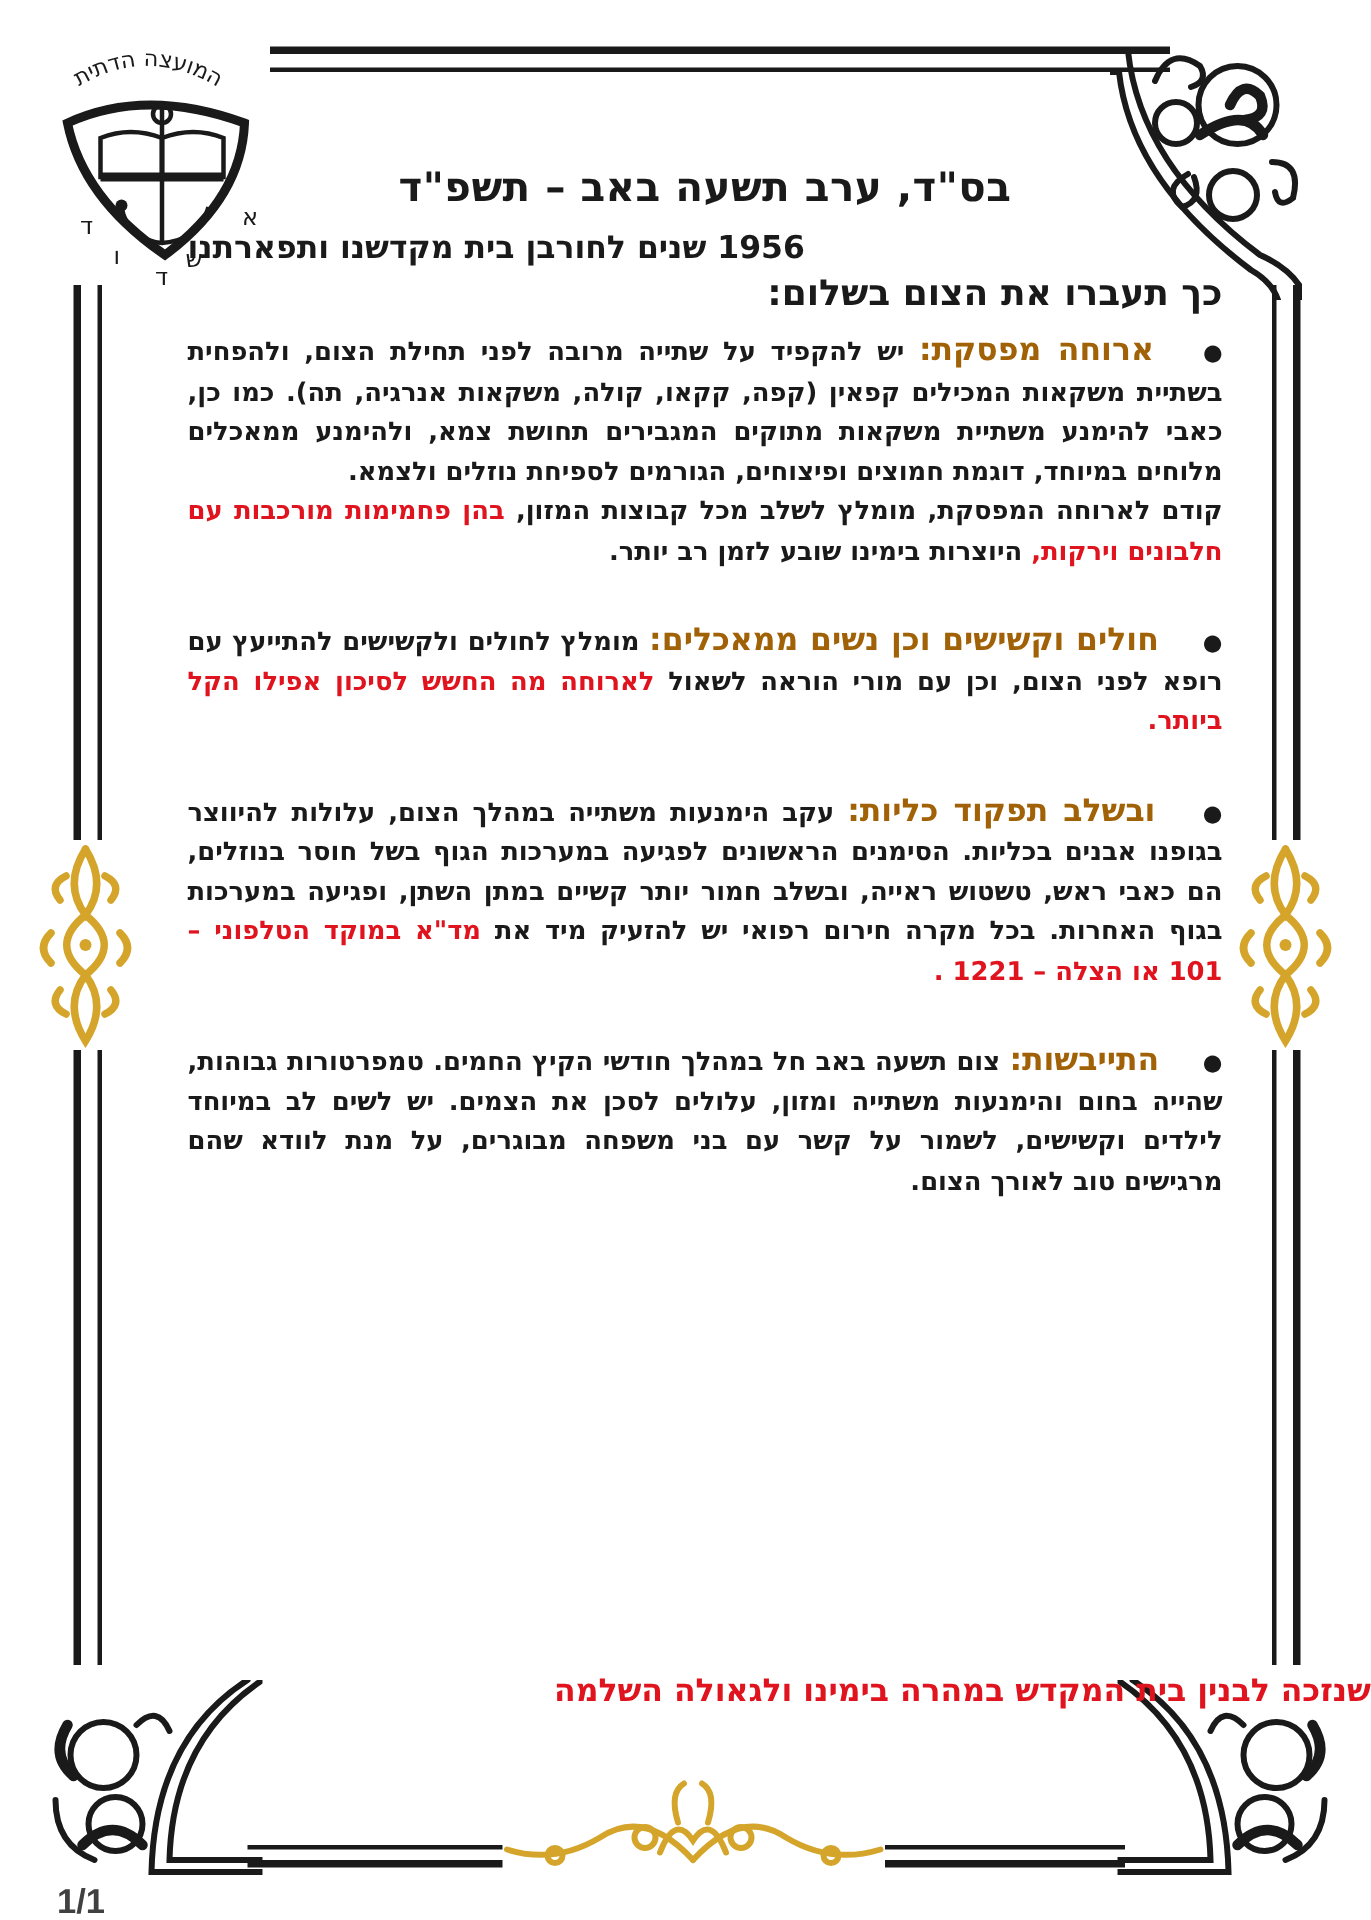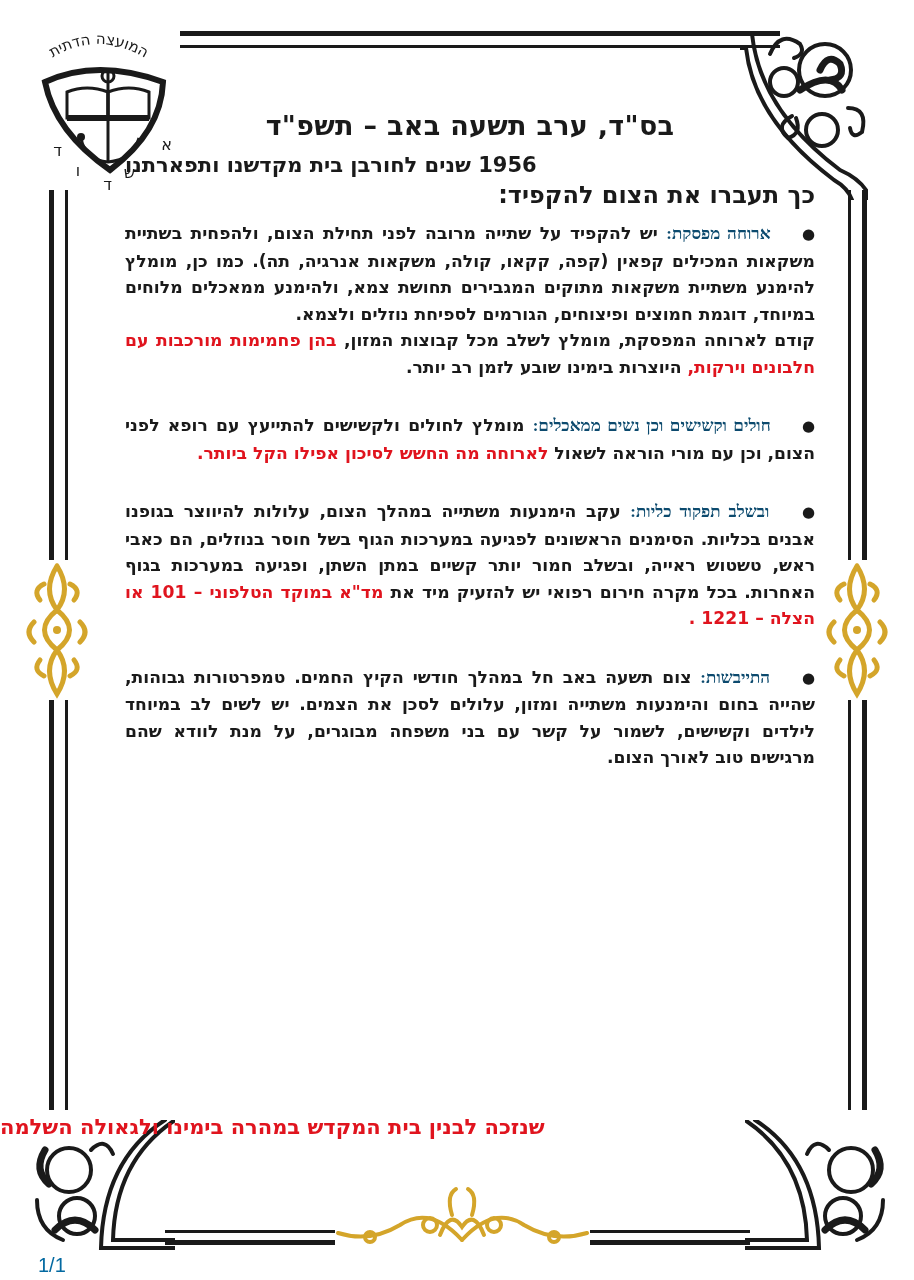--- a/index.html
+++ b/index.html
@@ -27,29 +27,30 @@
     margin-top:12px; font-weight:bold; font-size:24px; line-height:32px; white-space:nowrap;
   }
   .times-line .small { font-size:15px; font-weight:bold; }
   .red { color:#e0141e; }
   .lead-line { font-weight:bold; font-size:24px; line-height:30px; margin:0; }
   .section {
     margin-top:10px; font-size:17.2px; line-height:26.5px; font-weight:bold;
     text-align:justify; text-align-last:right;
   }
   .section .bullet { display:inline-block; width:36px; text-align:right; font-size:15px; }
-  .section .head { color:#0c4a6e; font-size:17px; font-weight:bold;font-family:Liberation Serif, serif; }
+  .section .head { color:#a16207; font-size:21px; font-weight:bold; }
   .gap-lg { height:22px; }
   .closing {
-    position:absolute; left:0; width:914px; top:1112px; text-align:left; direction:rtl;
+    position:absolute; left:0; width:914px; top:1112px; text-align:right; direction:rtl;
     color:#e0141e; font-weight:bold; font-size:21px; line-height:30px;
   }
   .page-counter {
-    position:absolute; left:38px; top:1254px; font-size:20px; color:#0369a1;
+    position:absolute; left:38px; top:1254px; font-size:23px; color:#404040;
     font-family:"Liberation Sans", sans-serif;
+    font-weight:bold;
   }
 </style>
 </head>
 <body>
 
 <div>
 
   <div class="frame-line" style="left:180px; top:31px; width:600px; height:5px;"></div>
   <div class="frame-line" style="left:180px; top:45px; width:600px; height:3px;"></div>
 
@@ -177,26 +178,26 @@
     <span style="position:absolute; right:68px; top:40px;">ד</span>
     <span style="position:absolute; right:100px; top:26px;">ו</span>
     <span style="position:absolute; right:118px; top:6px;">ד</span>
   </div>
 </div>
 
 <div class="content">
   <h1 class="title">בס"ד, ערב תשעה באב – תשפ"ד</h1>
   <p class="subtitle">1956 שנים לחורבן בית מקדשנו ותפארתנו</p>
 
-  <p class="lead-line">כך תעברו את הצום להקפיד:</p>
+  <p class="lead-line">כך תעברו את הצום בשלום:</p>
 
   <div class="section">
     <span class="bullet">●</span>
     <span class="head">ארוחה מפסקת:</span>
-    <span>יש להקפיד על שתייה מרובה לפני תחילת הצום, ולהפחית בשתיית משקאות המכילים קפאין (קפה, קקאו, קולה, משקאות אנרגיה, תה). כמו כן, מומלץ להימנע משתיית משקאות מתוקים המגבירים תחושת צמא, ולהימנע ממאכלים מלוחים במיוחד, דוגמת חמוצים ופיצוחים, הגורמים לספיחת נוזלים ולצמא.</span>
+    <span>יש להקפיד על שתייה מרובה לפני תחילת הצום, ולהפחית בשתיית משקאות המכילים קפאין (קפה, קקאו, קולה, משקאות אנרגיה, תה). כמו כן, כאבי להימנע משתיית משקאות מתוקים המגבירים תחושת צמא, ולהימנע ממאכלים מלוחים במיוחד, דוגמת חמוצים ופיצוחים, הגורמים לספיחת נוזלים ולצמא.</span>
     <br>
     <span>קודם לארוחה המפסקת, מומלץ לשלב מכל קבוצות המזון,</span>
     <span class="red">בהן פחמימות מורכבות עם חלבונים וירקות,</span>
     <span>היוצרות בימינו שובע לזמן רב יותר.</span>
   </div>
   <div class="gap-lg"></div>
 
   <div class="section">
     <span class="bullet">●</span>
     <span class="head">חולים וקשישים וכן נשים ממאכלים:</span>

